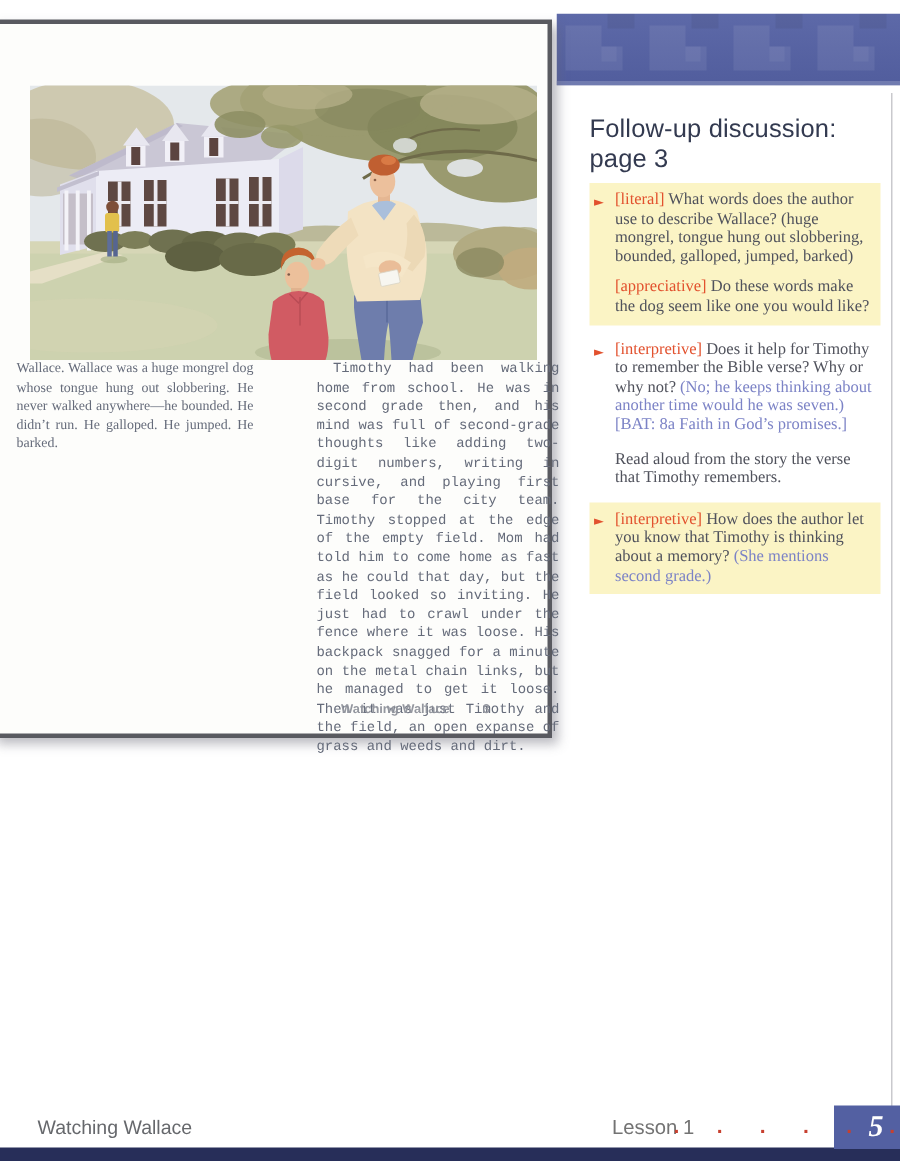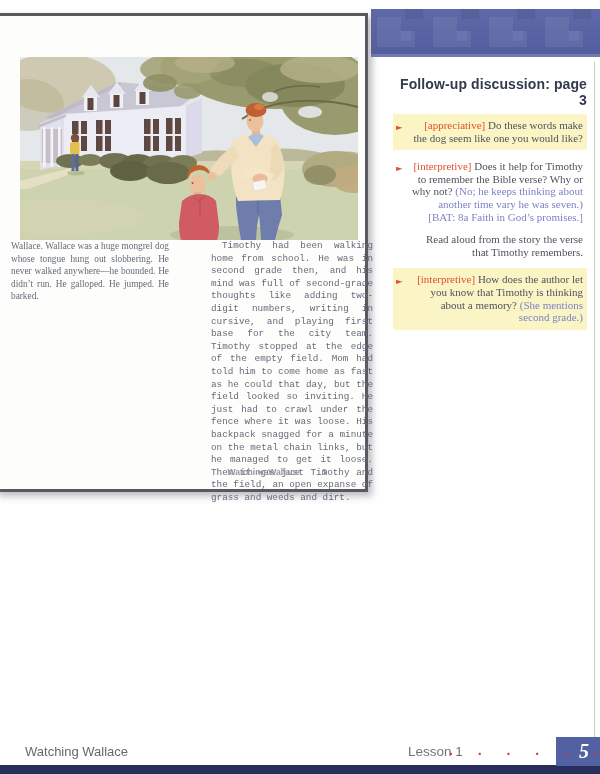--- a/index.html
+++ b/index.html
@@ -19,29 +19,29 @@
   .col-left{left:14px;width:158px;}
   .col-right{left:214px;width:162px;font-family:Liberation Mono, monospace;}
   .story-para{margin:0;}
   .story-para.indent{text-indent:11px;}
   .run-foot{position:absolute;left:199px;top:451px;width:162px;display:flex;
             justify-content:center;gap:0;font-size:8.6px;font-weight:700;color:#94979f;}
   .run-foot .pgnum{margin-left:22px;}
 
   
   .sidebar{position:absolute;left:393px;top:76px;width:194px;}
-  .disc-head{font-size:14px;font-weight:700;color:#333a50;letter-spacing:.1px;margin:0 0 6px 0;text-align:right;}
+  .disc-head{font-size:17px;font-weight:400;color:#333a50;letter-spacing:.1px;margin:0 0 6px 0;}
   .disc-item{position:relative;box-sizing:border-box;padding:0 4px 0 17px;margin-bottom:10px;
              font-family:"Liberation Serif","DejaVu Serif",serif;font-size:11px;line-height:12.6px;}
   .disc-item.hl{background:#fbf4c5;padding-top:5px;padding-bottom:6px;}
   .disc-item .arrow{position:absolute;left:3px;top:2px;font-size:8.5px;color:#e2512e;
                     font-family:"DejaVu Sans",sans-serif;}
   .disc-item.hl .arrow{top:7px;}
   .disc-item p{margin:0 0 8px 0;}
-  .disc-item p:last-child{margin-bottom:0;text-align:right;}
+  .disc-item p:last-child{margin-bottom:0;}
   .seg-red{color:#e2512e;}
   .seg-dark{color:#50525c;}
   .seg-blue{color:#7c83c6;}
 
   
   .hairline{position:absolute;left:594px;top:62px;width:1px;height:676px;background:#c9c9cd;}
 
   
   .f-title{position:absolute;left:25px;top:744px;font-size:13px;color:#66686c;}
   .f-lesson{position:absolute;left:408px;top:744px;font-size:13.5px;color:#737373;}
@@ -215,25 +215,26 @@
       <span>Watching Wallace</span>
       <span class="pgnum">3</span>
     </div>
   </div>
 
   <div class="sidebar">
     <div class="disc-head">Follow-up discussion: page 3</div>
     <div class="disc-items">
         <div class="disc-item hl">
           <span class="arrow">►</span>
+          <p><span class="seg-red">[literal] </span><span class="seg-dark">What words does the author use to describe Wallace? (huge mongrel, tongue hung out slobbering, bounded, galloped, jumped, barked)</span></p>
           <p><span class="seg-red">[appreciative] </span><span class="seg-dark">Do these words make the dog seem like one you would like?</span></p>
         </div>
         <div class="disc-item">
           <span class="arrow">►</span>
-          <p><span class="seg-red">[interpretive] </span><span class="seg-dark">Does it help for Timothy to remember the Bible verse? Why or why not? </span><span class="seg-blue">(No; he keeps thinking about another time vary he was seven.) [BAT: 8a Faith in God’s promises.]</span></p>
+          <p><span class="seg-red">[interpretive] </span><span class="seg-dark">Does it help for Timothy to remember the Bible verse? Why or why not? </span><span class="seg-blue">(No; he keeps thinking about another time would he was seven.) [BAT: 8a Faith in God’s promises.]</span></p>
         </div>
         <div class="disc-item">
           <p><span class="seg-dark">Read aloud from the story the verse that Timothy remembers.</span></p>
         </div>
         <div class="disc-item hl">
           <span class="arrow">►</span>
           <p><span class="seg-red">[interpretive] </span><span class="seg-dark">How does the author let you know that Timothy is thinking about a memory? </span><span class="seg-blue">(She mentions second grade.)</span></p>
         </div>
       </div>
   </div>

